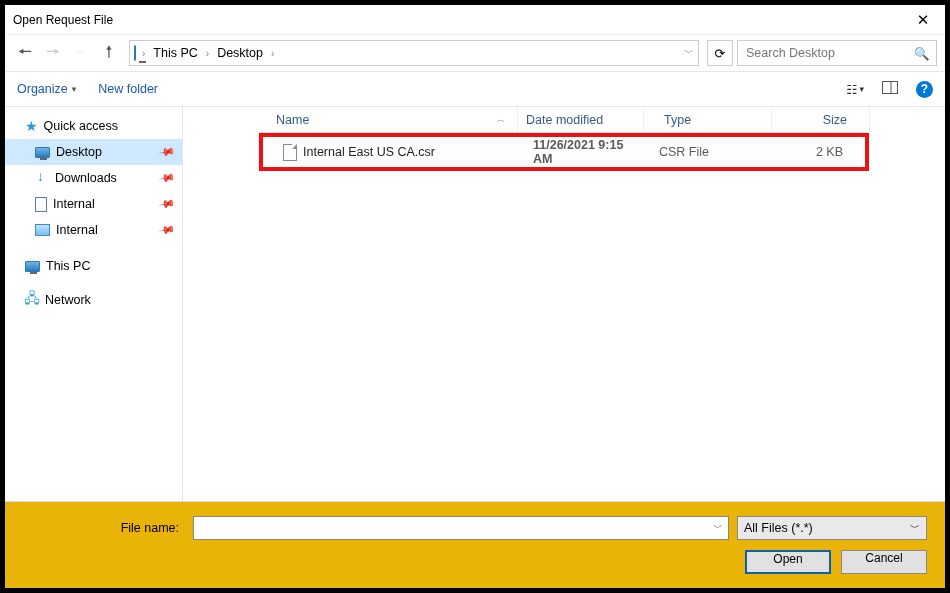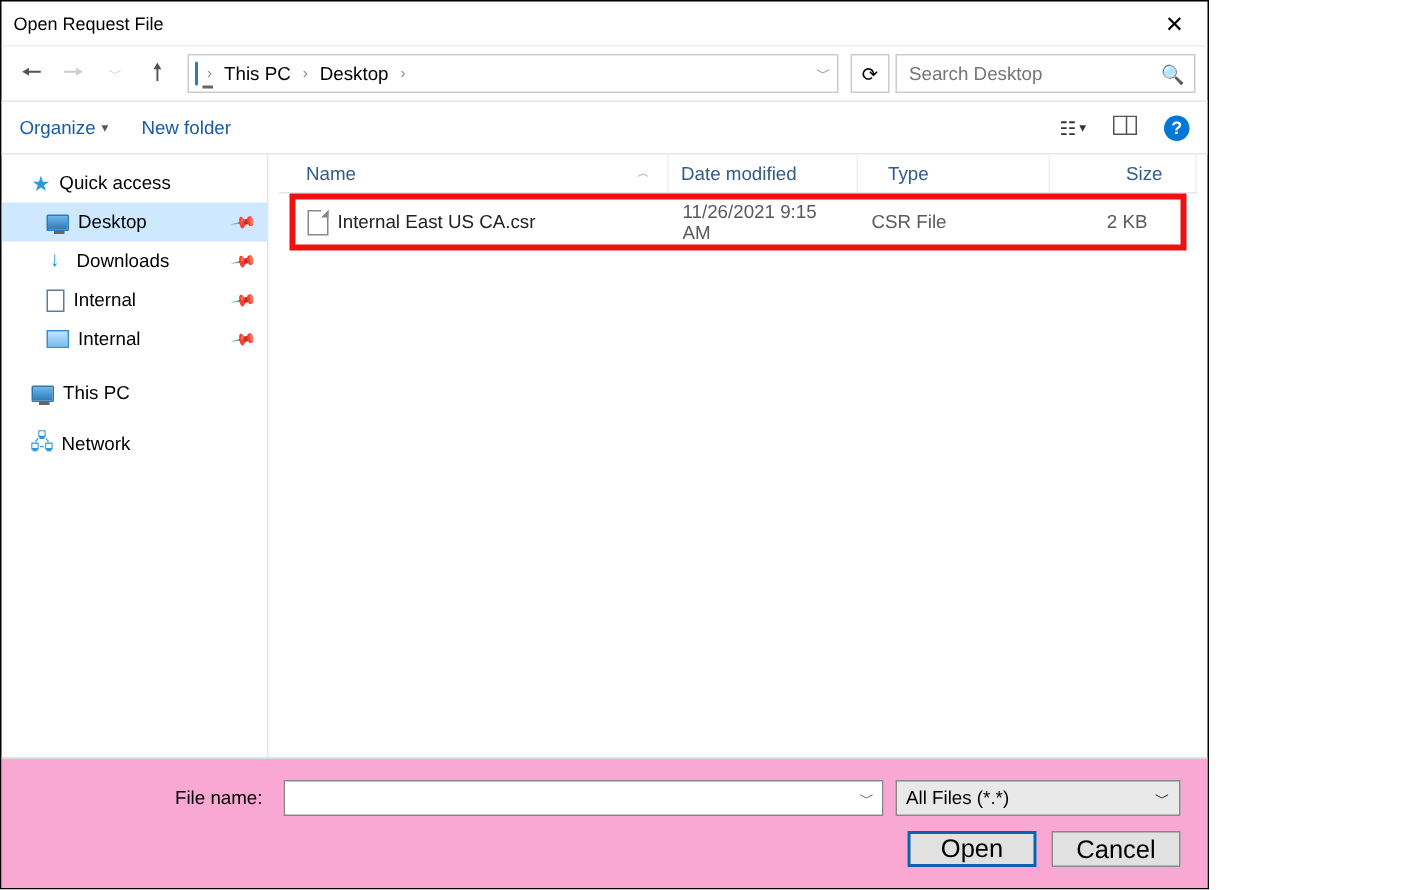--- a/index.html
+++ b/index.html
@@ -1,17 +1,17 @@
 <!DOCTYPE html>
 <html><head>
 <meta charset="utf-8">
 <style>
   * { box-sizing: border-box; font-family: "Segoe UI", Tahoma, sans-serif; }
   html, body { margin:0; padding:0; }
-  .window { width:806px; height:593px; background:#fff; border:1px solid #000000; position:relative; display:flex; flex-direction:column; overflow:hidden; }
+  .window { width:950px; height:593px; background:#fff; border:5px solid #000000; position:relative; display:flex; flex-direction:column; overflow:hidden; }
   .titlebar { height:30px; display:flex; align-items:center; justify-content:space-between; padding:0 0 0 8px; font-size:12px; border-bottom:1px solid #eee; }
   .close-x { width:44px; height:30px; display:flex; align-items:center; justify-content:center; font-size:15px; cursor:pointer; }
 
   .navrow { height:36px; display:flex; align-items:center; gap:4px; padding:0 8px; }
   .navbtn { width:24px; height:24px; display:flex; align-items:center; justify-content:center; color:#555; cursor:pointer; }
   .navbtn.disabled { color:#ccc; }
   .pathbox { flex:1; height:26px; border:1px solid #ccc; display:flex; align-items:center; padding:0 4px; gap:4px; font-size:12.5px; margin:0 4px; }
   .crumb { display:flex; align-items:center; gap:4px; padding:0 2px; cursor:pointer; }
   .crumb-sep { color:#888; font-size:10px; padding:0 2px; }
   .refresh { width:26px; height:26px; border:1px solid #ccc; display:flex; align-items:center; justify-content:center; cursor:pointer; font-size:13px; }
@@ -34,39 +34,39 @@
   .list { flex:1; display:flex; flex-direction:column; font-size:12.5px;align-items:center; }
   .cols { display:flex; height:26px; align-items:center; color:#335b8a; border-bottom:1px solid #e6e6e6; padding-left:10px; }
   .col { padding:0 8px; border-right:1px solid #f0f0f0; display:flex; align-items:center; height:100%; }
   .col.name { width:250px; gap:6px; }
   .col.date { width:126px; }
   .col.type { width:116px;margin-left:12px; }
   .col.size { width:98px; justify-content:flex-end; padding-right:22px; }
   .sort-caret { font-size:8px; color:#777; margin-left:auto; padding-right:4px; }
 
   .row-highlight { border:4px solid #e11; margin:0 2px; }
-  .row { display:flex; height:30px; align-items:center; padding-left:0; color:#5a5a5a; }
+  .row { display:flex; height:30px; align-items:center; padding-left:12px; color:#5a5a5a; }
   .row .cell { padding:0 8px; }
   .row .cell.name { width:250px; display:flex; align-items:center; gap:6px; color:#222; }
-  .row .cell.date { width:126px; }
+  .row .cell.date { width:126px;font-weight:bold; }
   .row .cell.type { width:116px; }
   .row .cell.size { width:98px; text-align:right; padding-right:22px; }
 
   .file-icon { width:14px; height:17px; border:1px solid #888; background:#fff; position:relative; }
   .file-icon::after { content:""; position:absolute; top:-1px; right:-1px; width:5px; height:5px; background:linear-gradient(135deg,#fff 49%,#888 51%); }
 
-  .footer { background:#f9a8d4; border-top:1px solid #ddd; padding:14px 18px 14px 0; display:flex; flex-direction:column; gap:10px; }
+  .footer { background:#eab308; border-top:1px solid #ddd; padding:14px 18px 14px 0; display:flex; flex-direction:column; gap:10px; }
   .fn-row { display:flex; align-items:center; gap:8px; }
   .fn-label { width:180px; text-align:right; font-size:12.5px; padding-right:6px; }
   .fn-input { flex:1; height:24px; border:1px solid #888; background:#fff; display:flex; align-items:center; }
   .fn-input input { border:none; outline:none; flex:1; padding:0 6px; font-size:12.5px; }
   .fn-input .dd { width:20px; text-align:center; color:#555; font-size:10px; cursor:pointer; border-left:0; }
   .filter { width:190px; height:24px; border:1px solid #888; background:#e9e9e9; display:flex; align-items:center; padding:0 6px; font-size:12.5px; justify-content:space-between; cursor:pointer; }
   .btn-row { display:flex; justify-content:flex-end; gap:10px; }
-  .btn { width:86px; height:24px; border:1px solid #888; background:#e1e1e1; font-size:17px; display:flex; align-items:flex-end; justify-content:center; cursor:pointer; }
+  .btn { width:86px; height:24px; border:1px solid #888; background:#e1e1e1; font-size:12px; display:flex; align-items:flex-start; justify-content:center; cursor:pointer; }
   .btn.primary { border:2px solid #0a64ad; background:#e1e1e1; width:86px; height:24px; }
 
   
   .ic-monitor { width:15px; height:11px; border:1px solid #2a7ab8; border-radius:1px; background:linear-gradient(#6fb7e8,#2a7ab8); position:relative; }
   .ic-monitor::after { content:""; position:absolute; bottom:-3px; left:4px; width:7px; height:2px; background:#666; }
   .ic-star { color:#2a9ad6; font-size:14px; }
   .ic-dl { width:14px; height:14px; position:relative; }
   .ic-dl::before { content:"↓"; color:#2a9ad6; font-weight:bold; font-size:14px; position:absolute; top:-3px; left:2px; }
   .ic-doc { width:12px; height:15px; border:1px solid #5a7da3; background:#fff; }
   .ic-pic { width:15px; height:12px; border:1px solid #3a8ec7; background:linear-gradient(#bfe3ff,#7abdf0); }

